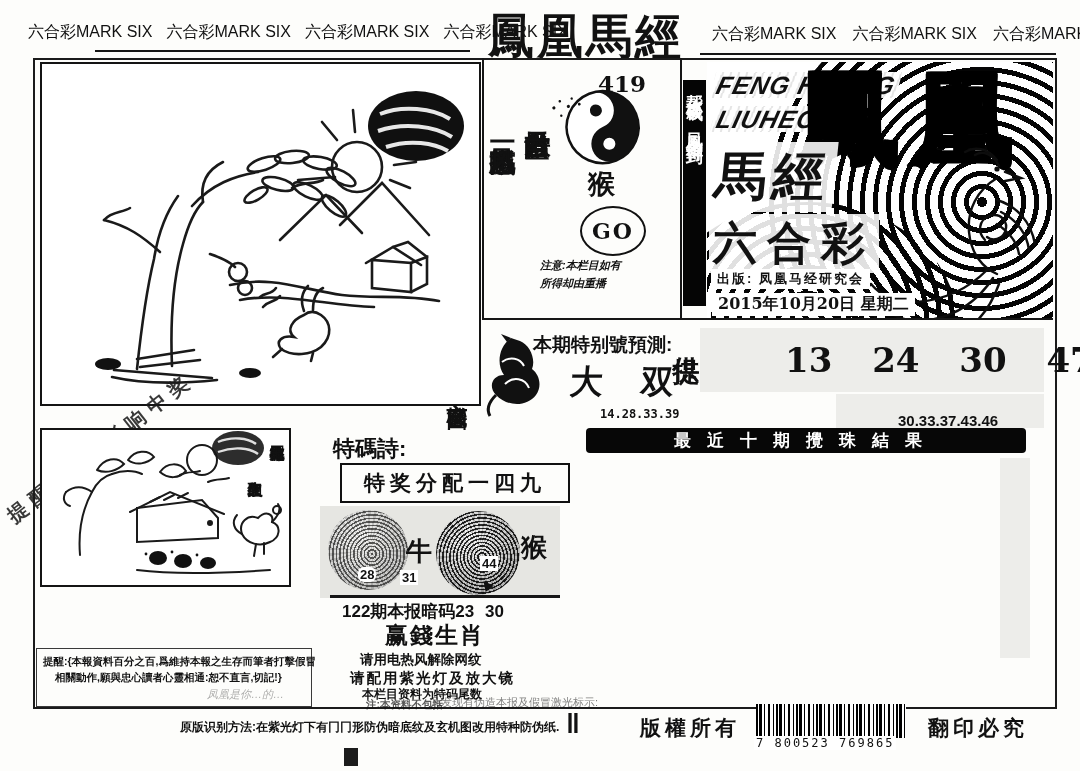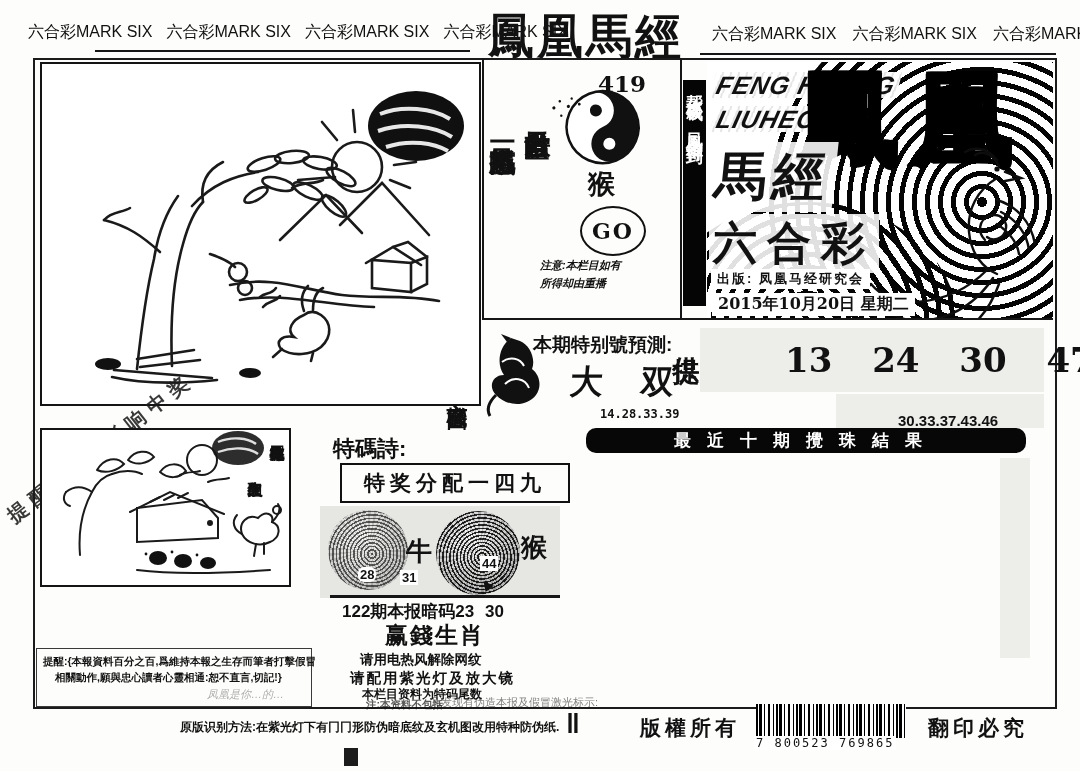--- a/index.html
+++ b/index.html
@@ -20,21 +20,21 @@
   .rom{font-weight:900;font-style:italic;font-size:25px;letter-spacing:1px;transform:skewX(-14deg);
        background:repeating-linear-gradient(100deg,rgba(255,255,255,0) 0 6px,rgba(0,0,0,.10) 6px 8px),#fff;
        padding:0 4px;line-height:1.05;white-space:nowrap;}
   .logoch{font-family:"DejaVu Serif",serif;font-weight:900;background:rgba(255,255,255,.88);padding:0 4px;white-space:nowrap;}
   .bigfh{font-family:"DejaVu Serif",serif;font-weight:900;font-size:100px;letter-spacing:14px;color:#fff;
          -webkit-text-stroke:4px #000;
          text-shadow:2.5px 0 #000,-2.5px 0 #000,0 2.5px #000,0 -2.5px #000,2px 2px #000,-2px -2px #000,2px -2px #000,-2px 2px #000;
          white-space:nowrap;}
   .whitechip{background:#fff;padding:1px 6px;white-space:nowrap;}
   .bignums{font-family:"DejaVu Serif",serif;font-weight:700;font-size:34px;word-spacing:28px;white-space:nowrap;margin-left:48px;}
-  .blackbanner{background:#070707;color:#fff;border-radius:10px;display:flex;align-items:center;justify-content:center;}
+  .blackbanner{background:#070707;color:#fff;border-radius:4px;display:flex;align-items:center;justify-content:center;}
   .blackbanner span{font-size:17px;font-weight:700;letter-spacing:16px;white-space:nowrap;}
   .stamp{border-radius:50%;
      background:radial-gradient(circle at 40% 35%,rgba(0,0,0,.08),rgba(0,0,0,.38)),
        repeating-radial-gradient(circle at 55% 55%,rgba(20,20,20,.75) 0 1.5px,rgba(255,255,255,.65) 1.5px 3.5px),
        repeating-conic-gradient(rgba(0,0,0,.5) 0 4deg,rgba(255,255,255,.4) 4deg 9deg);
      filter:contrast(1.25);}
   .numchip{background:#fff;font-size:13px;font-weight:700;padding:0 2px;line-height:15px;}
   .tip{font-weight:700;white-space:nowrap;}
   .watermark{font-size:20px;font-weight:700;letter-spacing:7px;color:#1d1d1d;opacity:.88;white-space:nowrap;
              font-family:"DejaVu Serif",serif;}

